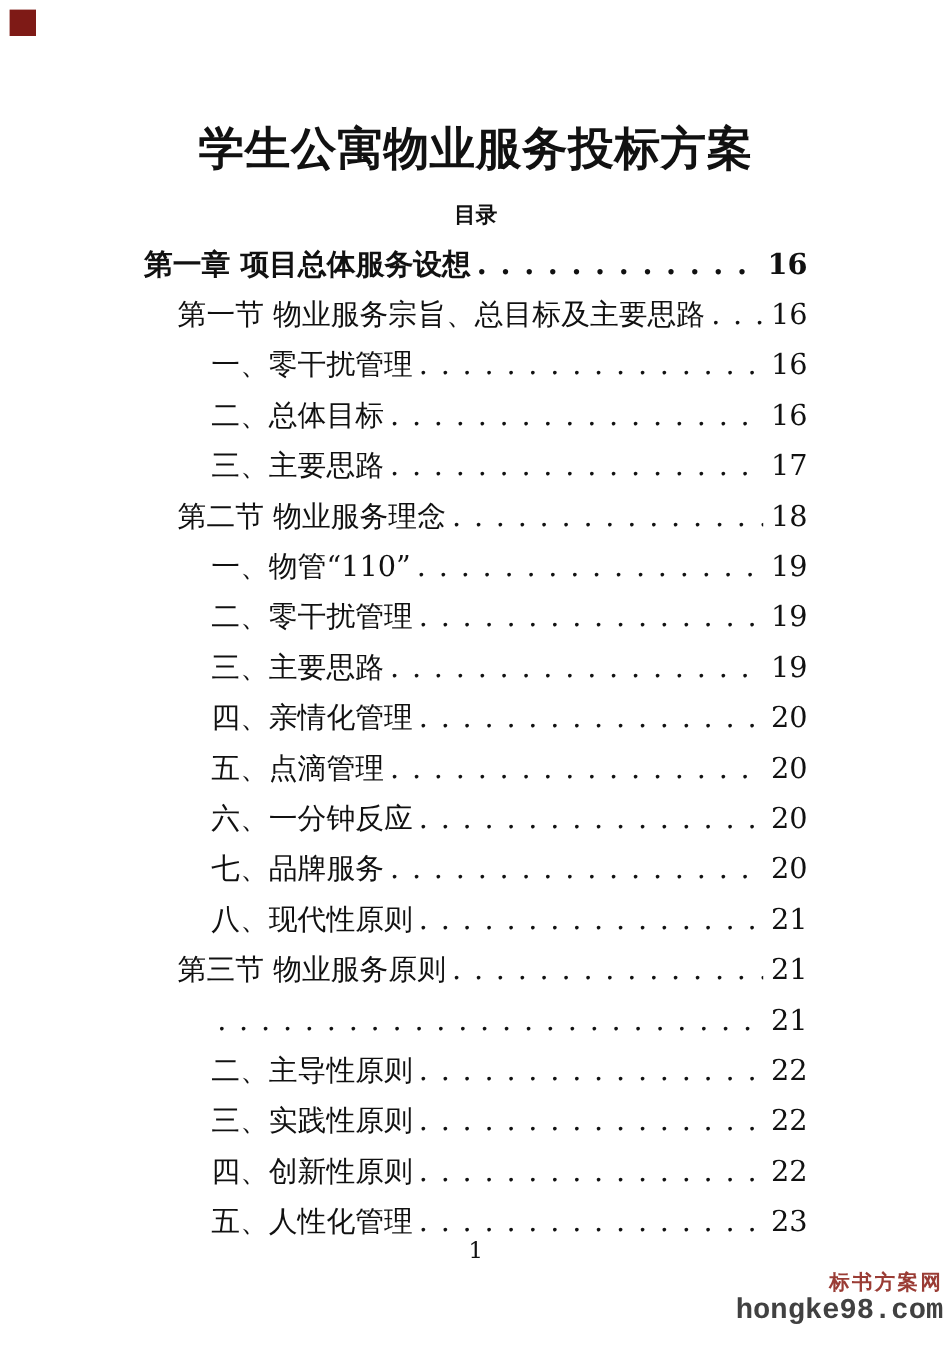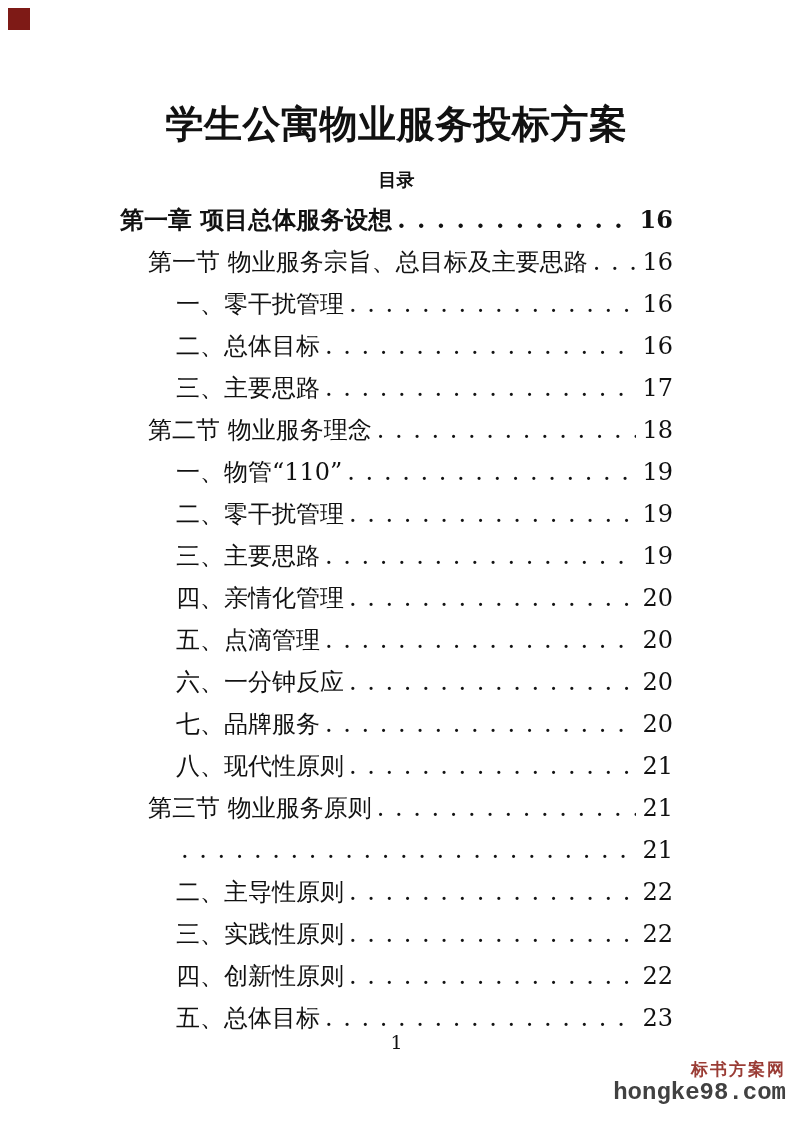--- a/index.html
+++ b/index.html
@@ -199,21 +199,21 @@
         <span class="toc-label">三、实践性原则</span>
         <span class="toc-dots"></span>
         <span class="toc-page">22</span>
       </div>
       <div class="toc-row lv2">
         <span class="toc-label">四、创新性原则</span>
         <span class="toc-dots"></span>
         <span class="toc-page">22</span>
       </div>
       <div class="toc-row lv2">
-        <span class="toc-label">五、总体目标</span>
+        <span class="toc-label">五、人性化管理</span>
         <span class="toc-dots"></span>
         <span class="toc-page">23</span>
       </div>
     </div>
 
   <div class="footer-page-number">1</div>
 
   <div class="watermark">
     <div class="wm-site" style="color: rgb(154, 60, 53);">标书方案网</div>
     <div class="wm-url" style="color: rgb(65, 65, 65);">hongke98.com</div>

